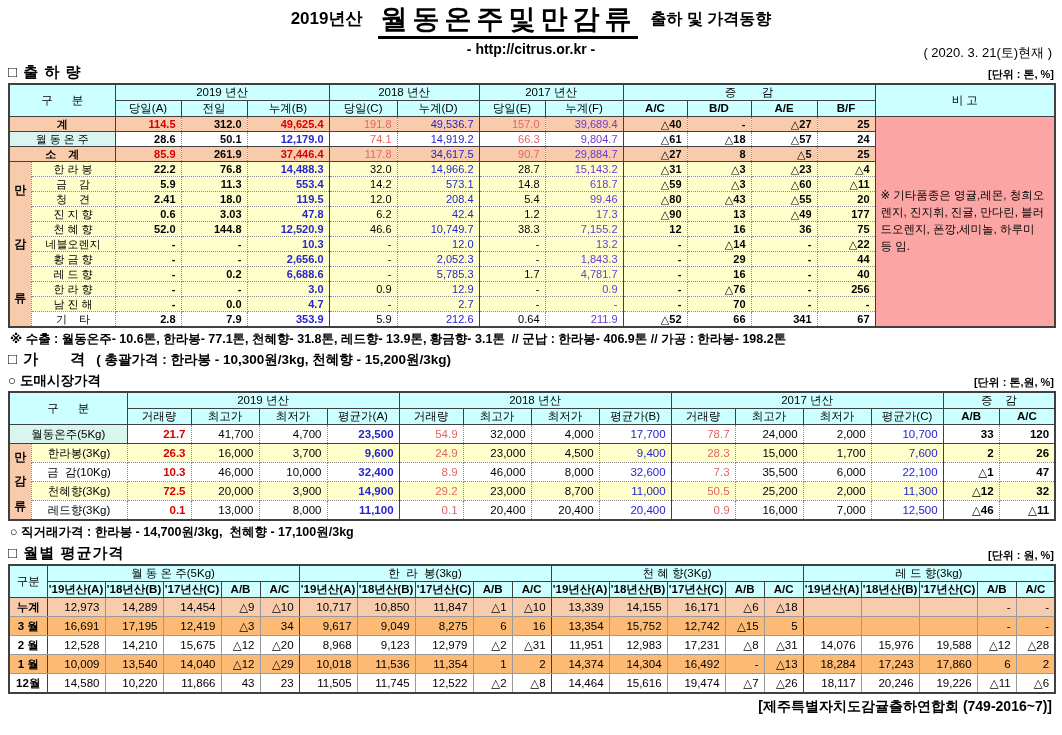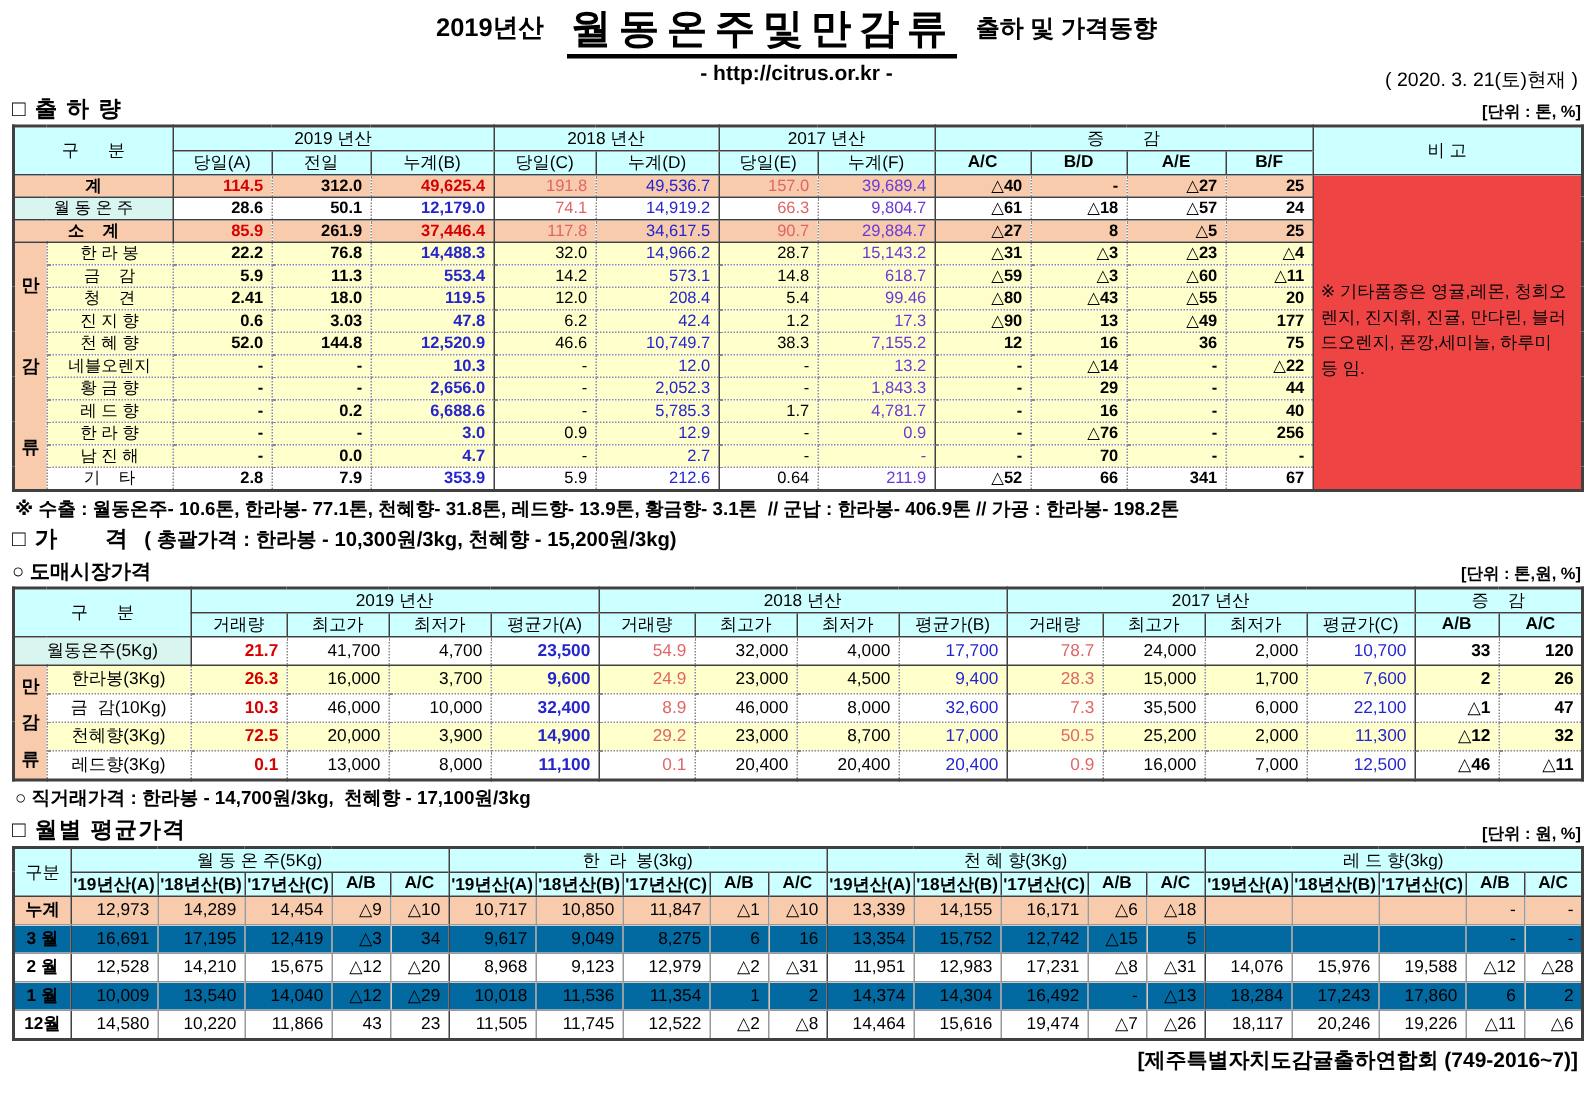--- a/index.html
+++ b/index.html
@@ -36,24 +36,24 @@
   td.lab{text-align:center;padding:0;}
   td.num{text-align:right;}
   td.br-d{border-right:1px dotted #8a8a8a;}
   td.br-s{border-right:1px solid #404040;}
   td.br-t{border-right:1px solid #9a9a9a;}
   td.bb-d{border-bottom:1px dotted #8a8a8a;}
   td.bb-s{border-bottom:1px solid #404040;}
   td.bb-t{border-bottom:1px solid #9a9a9a;}
   td.strip{padding:0;}
   .stripbox{display:flex;flex-direction:column;justify-content:space-around;align-items:center;font-weight:bold;font-size:12px;}
-  td.bigo{background:#ef4444;border-left:1px solid #404040;vertical-align:middle;text-align:left;padding:0 5px;font-size:11.5px;line-height:1.5;white-space:normal;margin-top:29px;}
+  td.bigo{background:#fca5a5;border-left:1px solid #404040;vertical-align:middle;text-align:left;padding:0 5px;font-size:11.5px;line-height:1.5;white-space:normal;margin-top:29px;}
   .bg-peach{background:#F8CBAD;}
   .bg-yellow{background:#FFFFCC;}
-  .bg-cream{background:#0369a1;}
+  .bg-cream{background:#fdba74;}
   .bg-cyanL{background:#D9F5F0;}
   .bg-white{background:#FFFFFF;}
   .v-bold{font-weight:bold;}
   .c-red{color:#D60000;}
   .c-blue{color:#2525CD;}
   .c-lred{color:#E06666;}
   .c-violet{color:#6A3AD6;}
   .lab-bold{font-weight:bold;}
 </style>
 </head>
@@ -425,21 +425,21 @@
         </tr>
         <tr>
           <td class="lab bg-yellow bb-d br-d">천혜향(3Kg)</td>
           <td class="num bg-yellow bb-d br-d v-bold c-red">72.5</td>
           <td class="num bg-yellow bb-d br-d ">20,000</td>
           <td class="num bg-yellow bb-d br-d ">3,900</td>
           <td class="num bg-yellow bb-d br-s v-bold c-blue">14,900</td>
           <td class="num bg-yellow bb-d br-d c-lred">29.2</td>
           <td class="num bg-yellow bb-d br-d ">23,000</td>
           <td class="num bg-yellow bb-d br-d ">8,700</td>
-          <td class="num bg-yellow bb-d br-s c-blue">17,000</td>
+          <td class="num bg-yellow bb-d br-s c-blue">11,000</td>
           <td class="num bg-yellow bb-d br-d c-lred">50.5</td>
           <td class="num bg-yellow bb-d br-d ">25,200</td>
           <td class="num bg-yellow bb-d br-d ">2,000</td>
           <td class="num bg-yellow bb-d br-s c-blue">11,300</td>
           <td class="num bg-yellow bb-d br-d v-bold">△12</td>
           <td class="num bg-yellow bb-d br-d v-bold">32</td>
         </tr>
         <tr>
           <td class="lab bg-white  br-d">레드향(3Kg)</td>
           <td class="num bg-white  br-d v-bold c-red">0.1</td>

